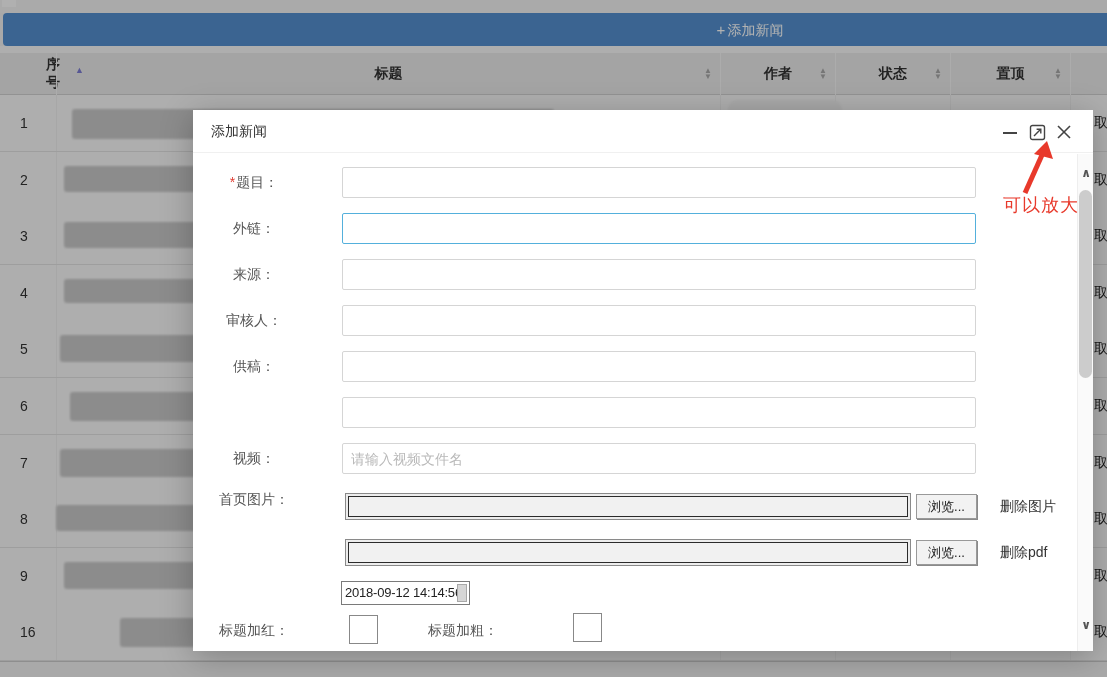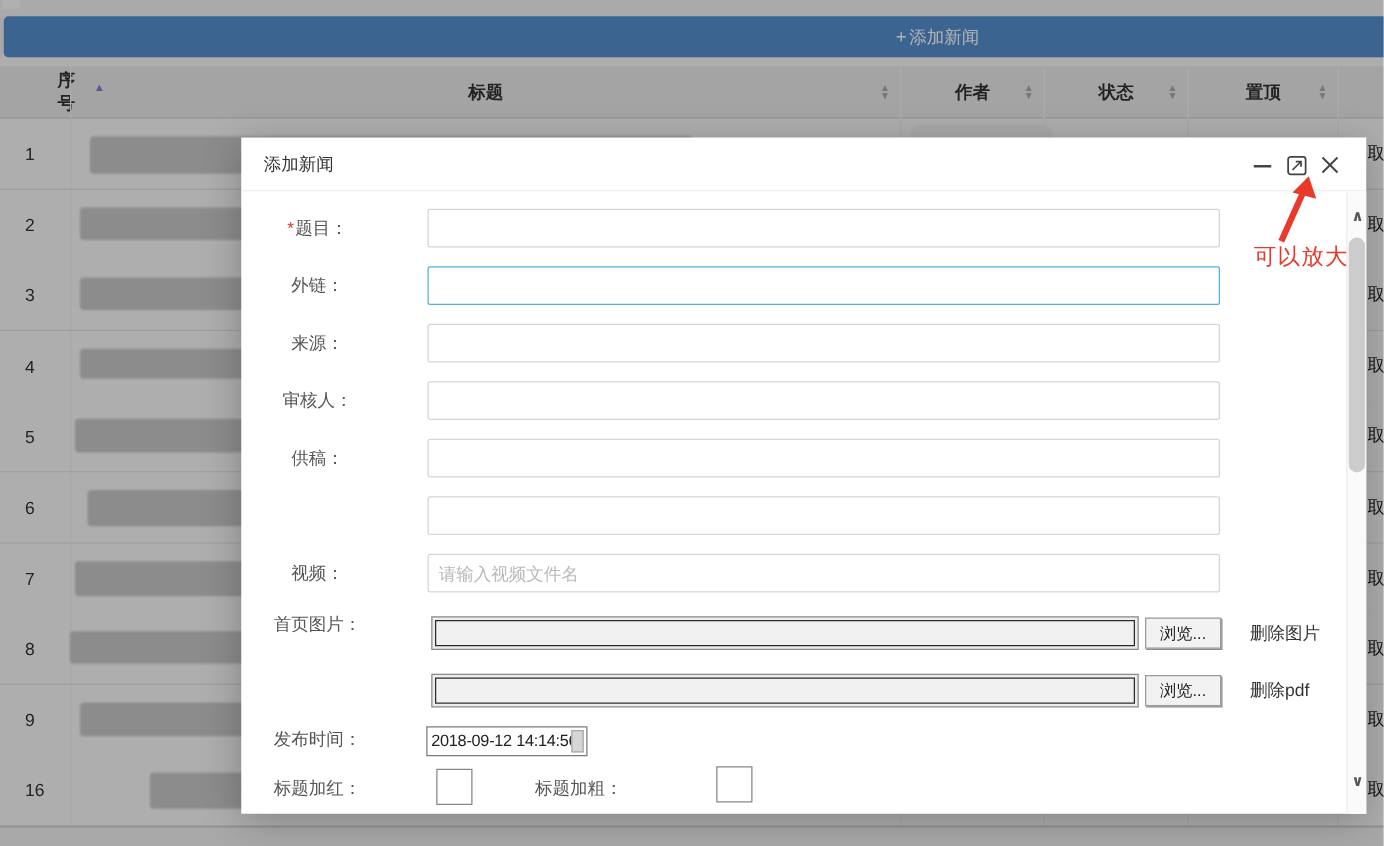--- a/index.html
+++ b/index.html
@@ -284,21 +284,20 @@
       </div>
     <div class="browse-btn" style="top:384px;">浏览...</div>
     <div class="delete-link" style="top:383px;">删除图片</div>
 
     <div class="file-field" style="top:429px;">
         <div class="inner"></div>
       </div>
     <div class="browse-btn" style="top:430px;">浏览...</div>
     <div class="delete-link" style="top:429px;">删除pdf</div>
 
-    <div class="frm-label" style="top:469px;line-height:24px;">发布时间：</div>
     <div class="date-input" style="top:471px;">
       <span>2018-09-12 14:14:56</span>
       <span class="date-spinner"></span>
     </div>
 
     <div class="frm-label" style="top:505px;line-height:30px;">标题加红：</div>
     <div class="chk" style="left:156px;top:505px;"></div>
     <div class="chk-label2" style="top:505px;">标题加粗：</div>
     <div class="chk" style="left:380px;top:503px;"></div>
 

